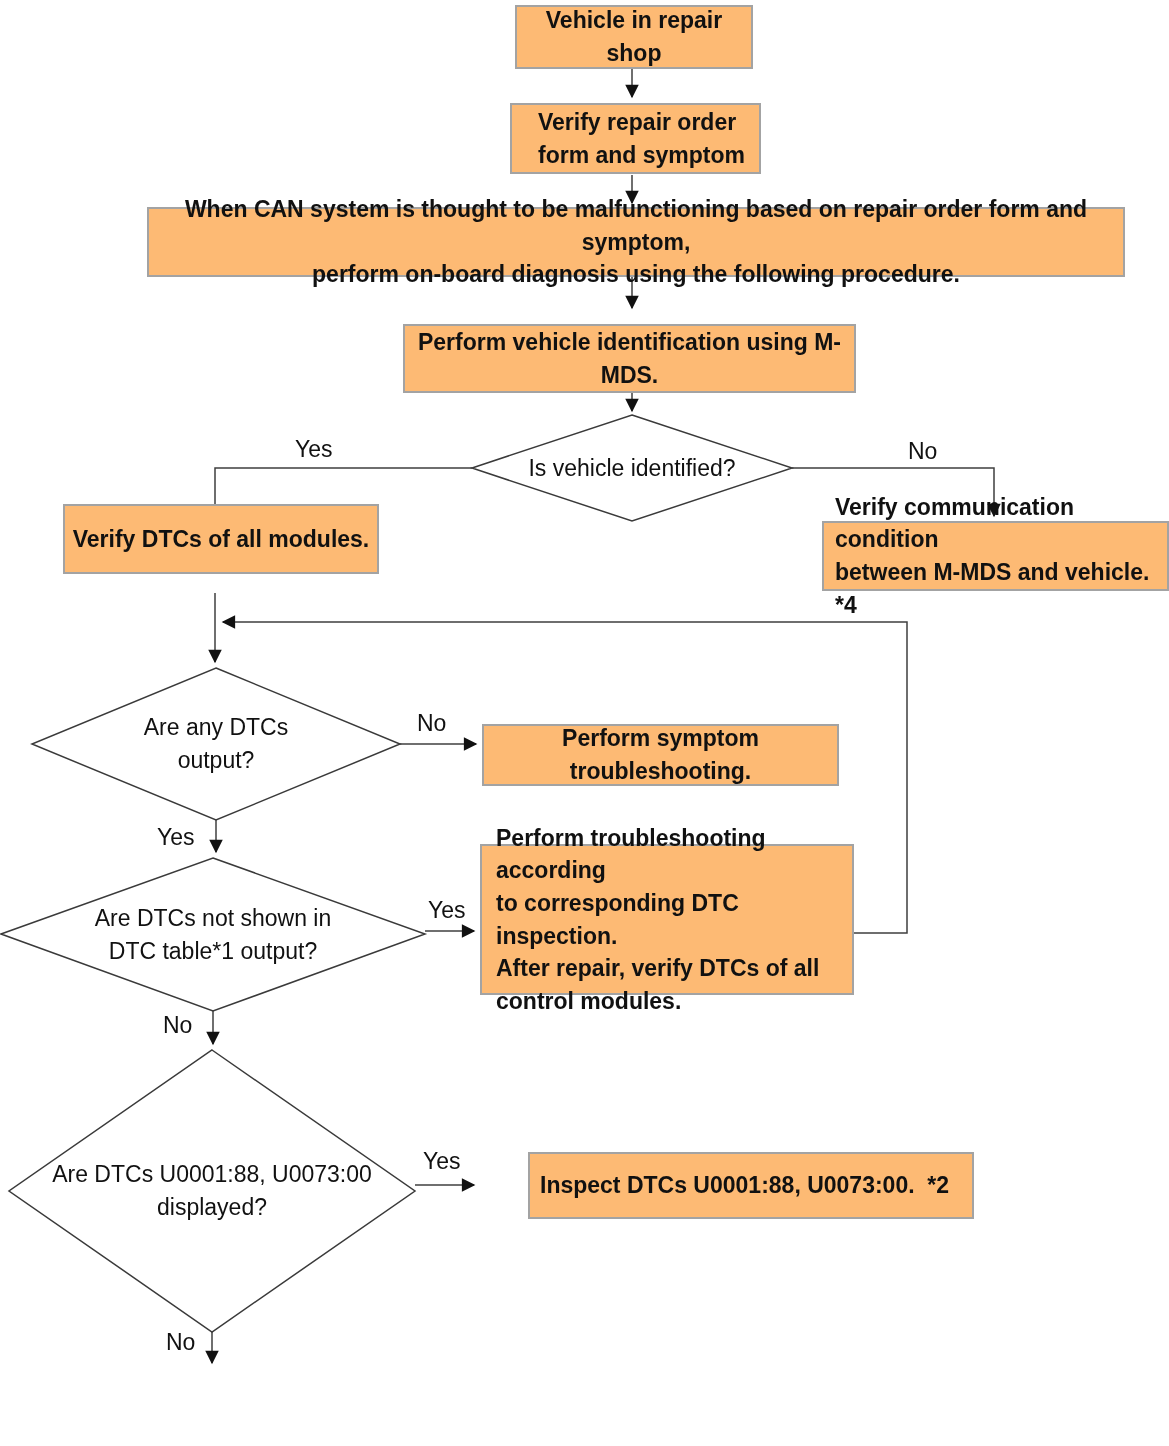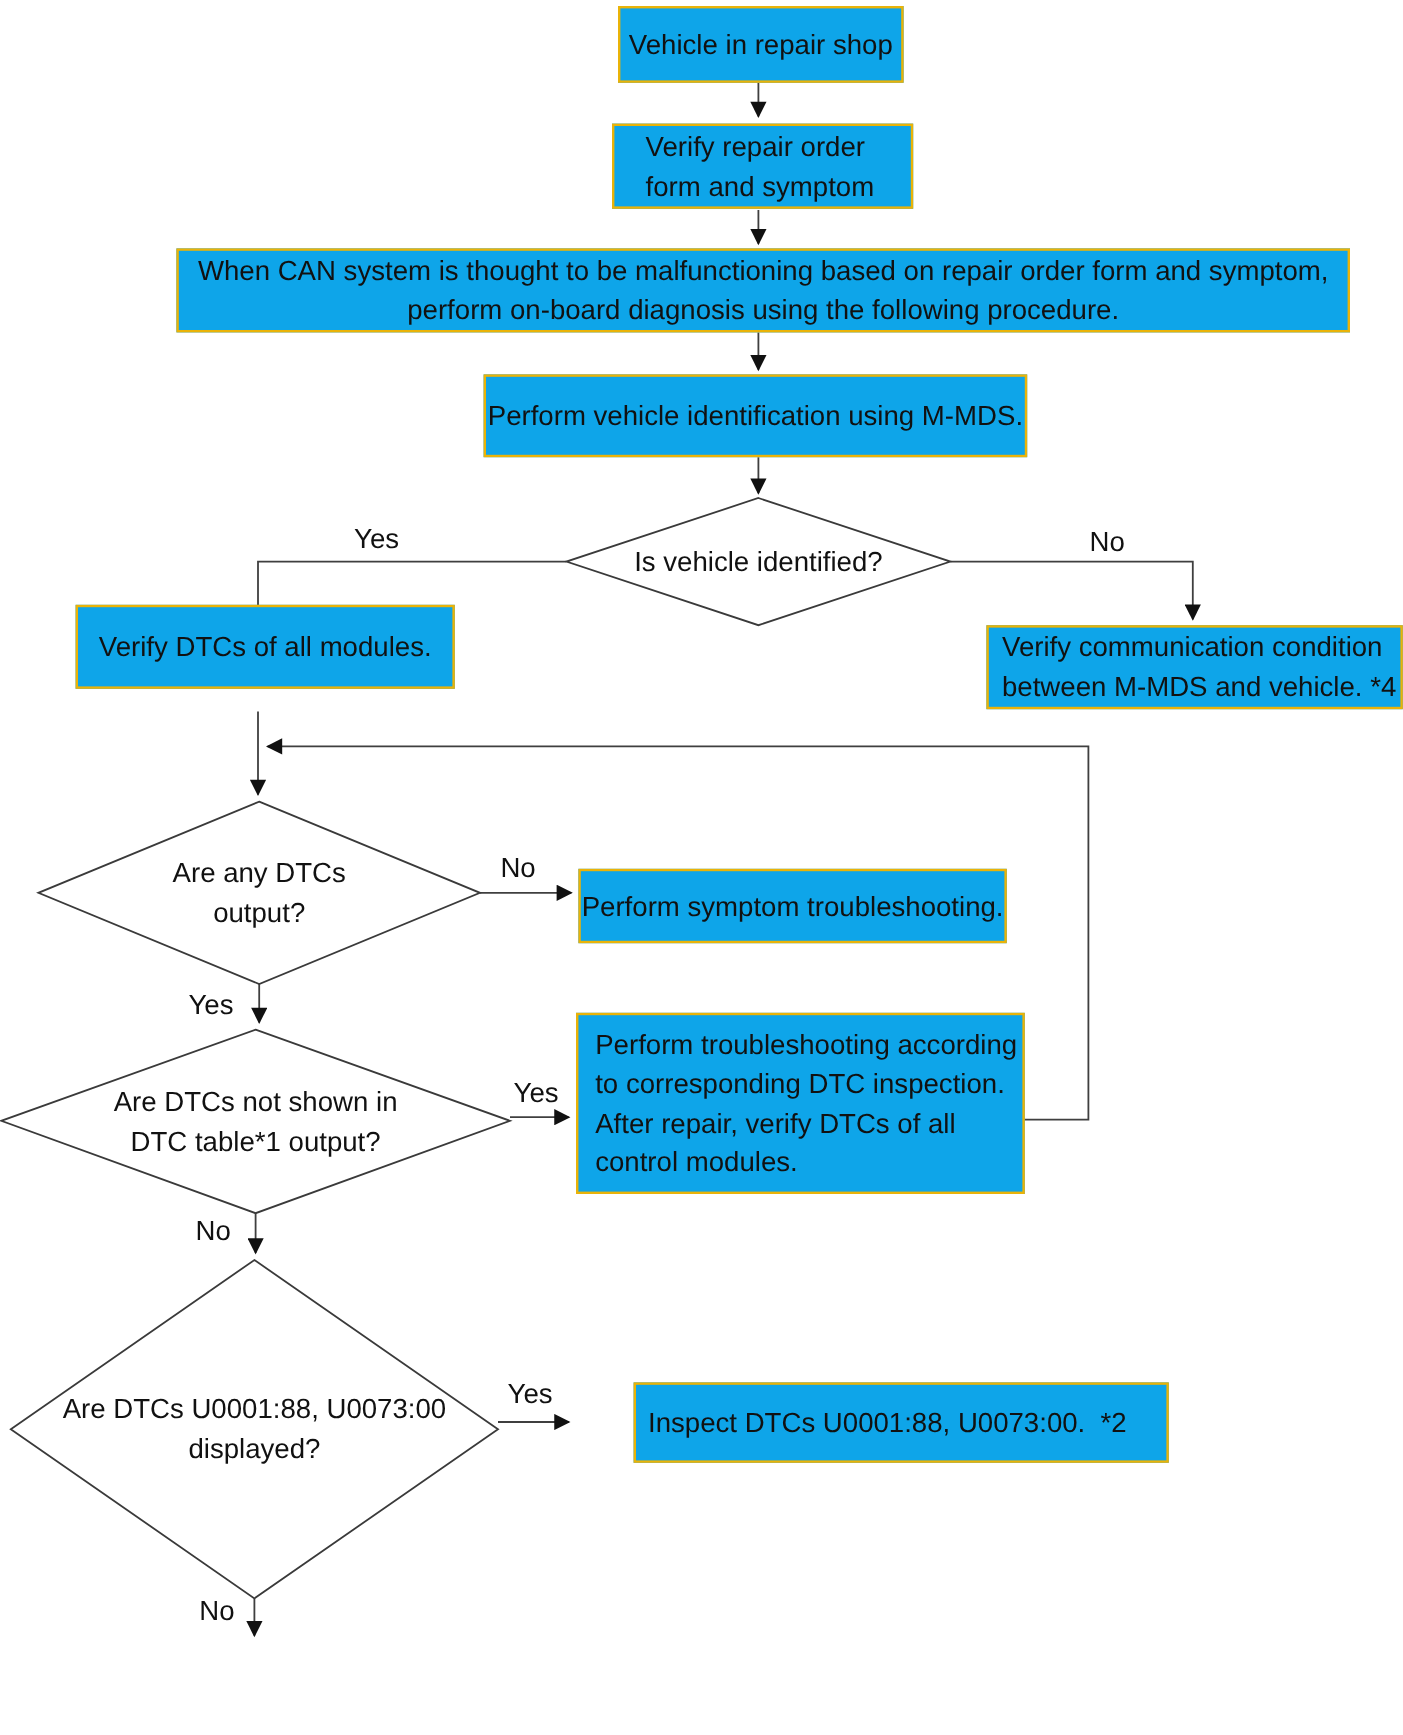--- a/index.html
+++ b/index.html
@@ -22,28 +22,29 @@
     width: 1169px;
     height: 1446px;
   }
   svg.wires {
     position: absolute;
     left: 0; top: 0;
   }
   .box {
     position: absolute;
     box-sizing: border-box;
-    background: #0ea5e9;
-    border: 2px solid #eab308;
+    background: #fdba74;
+    border: 2px solid #a3a3a3;
     display: flex;
     align-items: center;
     justify-content: center;
     text-align: center;
     white-space: pre-wrap;
     line-height: 1.42;
+    font-weight: bold;
   }
   .box.align-left {
     justify-content: flex-start;
     text-align: left;
   }
   .dtext {
     position: absolute;
     display: flex;
     align-items: center;
     justify-content: center;
@@ -101,21 +102,21 @@
   </svg>
 
   <div class="box" style="left:515px; top:5px; width:238px; height:64px;">Vehicle in repair shop</div>
 
   <div class="box align-left" style="left:510px; top:103px; width:251px; height:71px; padding-left:26px;">Verify repair order
 form and symptom</div>
 
   <div class="box" style="left:147px; top:207px; width:978px; height:70px;">When CAN system is thought to be malfunctioning based on repair order form and symptom,
 perform on-board diagnosis using the following procedure.</div>
 
-  <div class="box" style="left:403px; top:312px; width:453px; height:69px;">Perform vehicle identification using M-MDS.</div>
+  <div class="box" style="left:403px; top:324px; width:453px; height:69px;">Perform vehicle identification using M-MDS.</div>
 
   <div class="box" style="left:63px; top:504px; width:316px; height:70px;">Verify DTCs of all modules.</div>
 
   <div class="box align-left" style="left:822px; top:521px; width:347px; height:70px; padding-left:11px;">Verify communication condition
 between M-MDS and vehicle. *4</div>
 
   <div class="box" style="left:482px; top:724px; width:357px; height:62px;">Perform symptom troubleshooting.</div>
 
   <div class="box align-left" style="left:480px; top:844px; width:374px; height:151px; padding-left:14px;">Perform troubleshooting according
 to corresponding DTC inspection.

